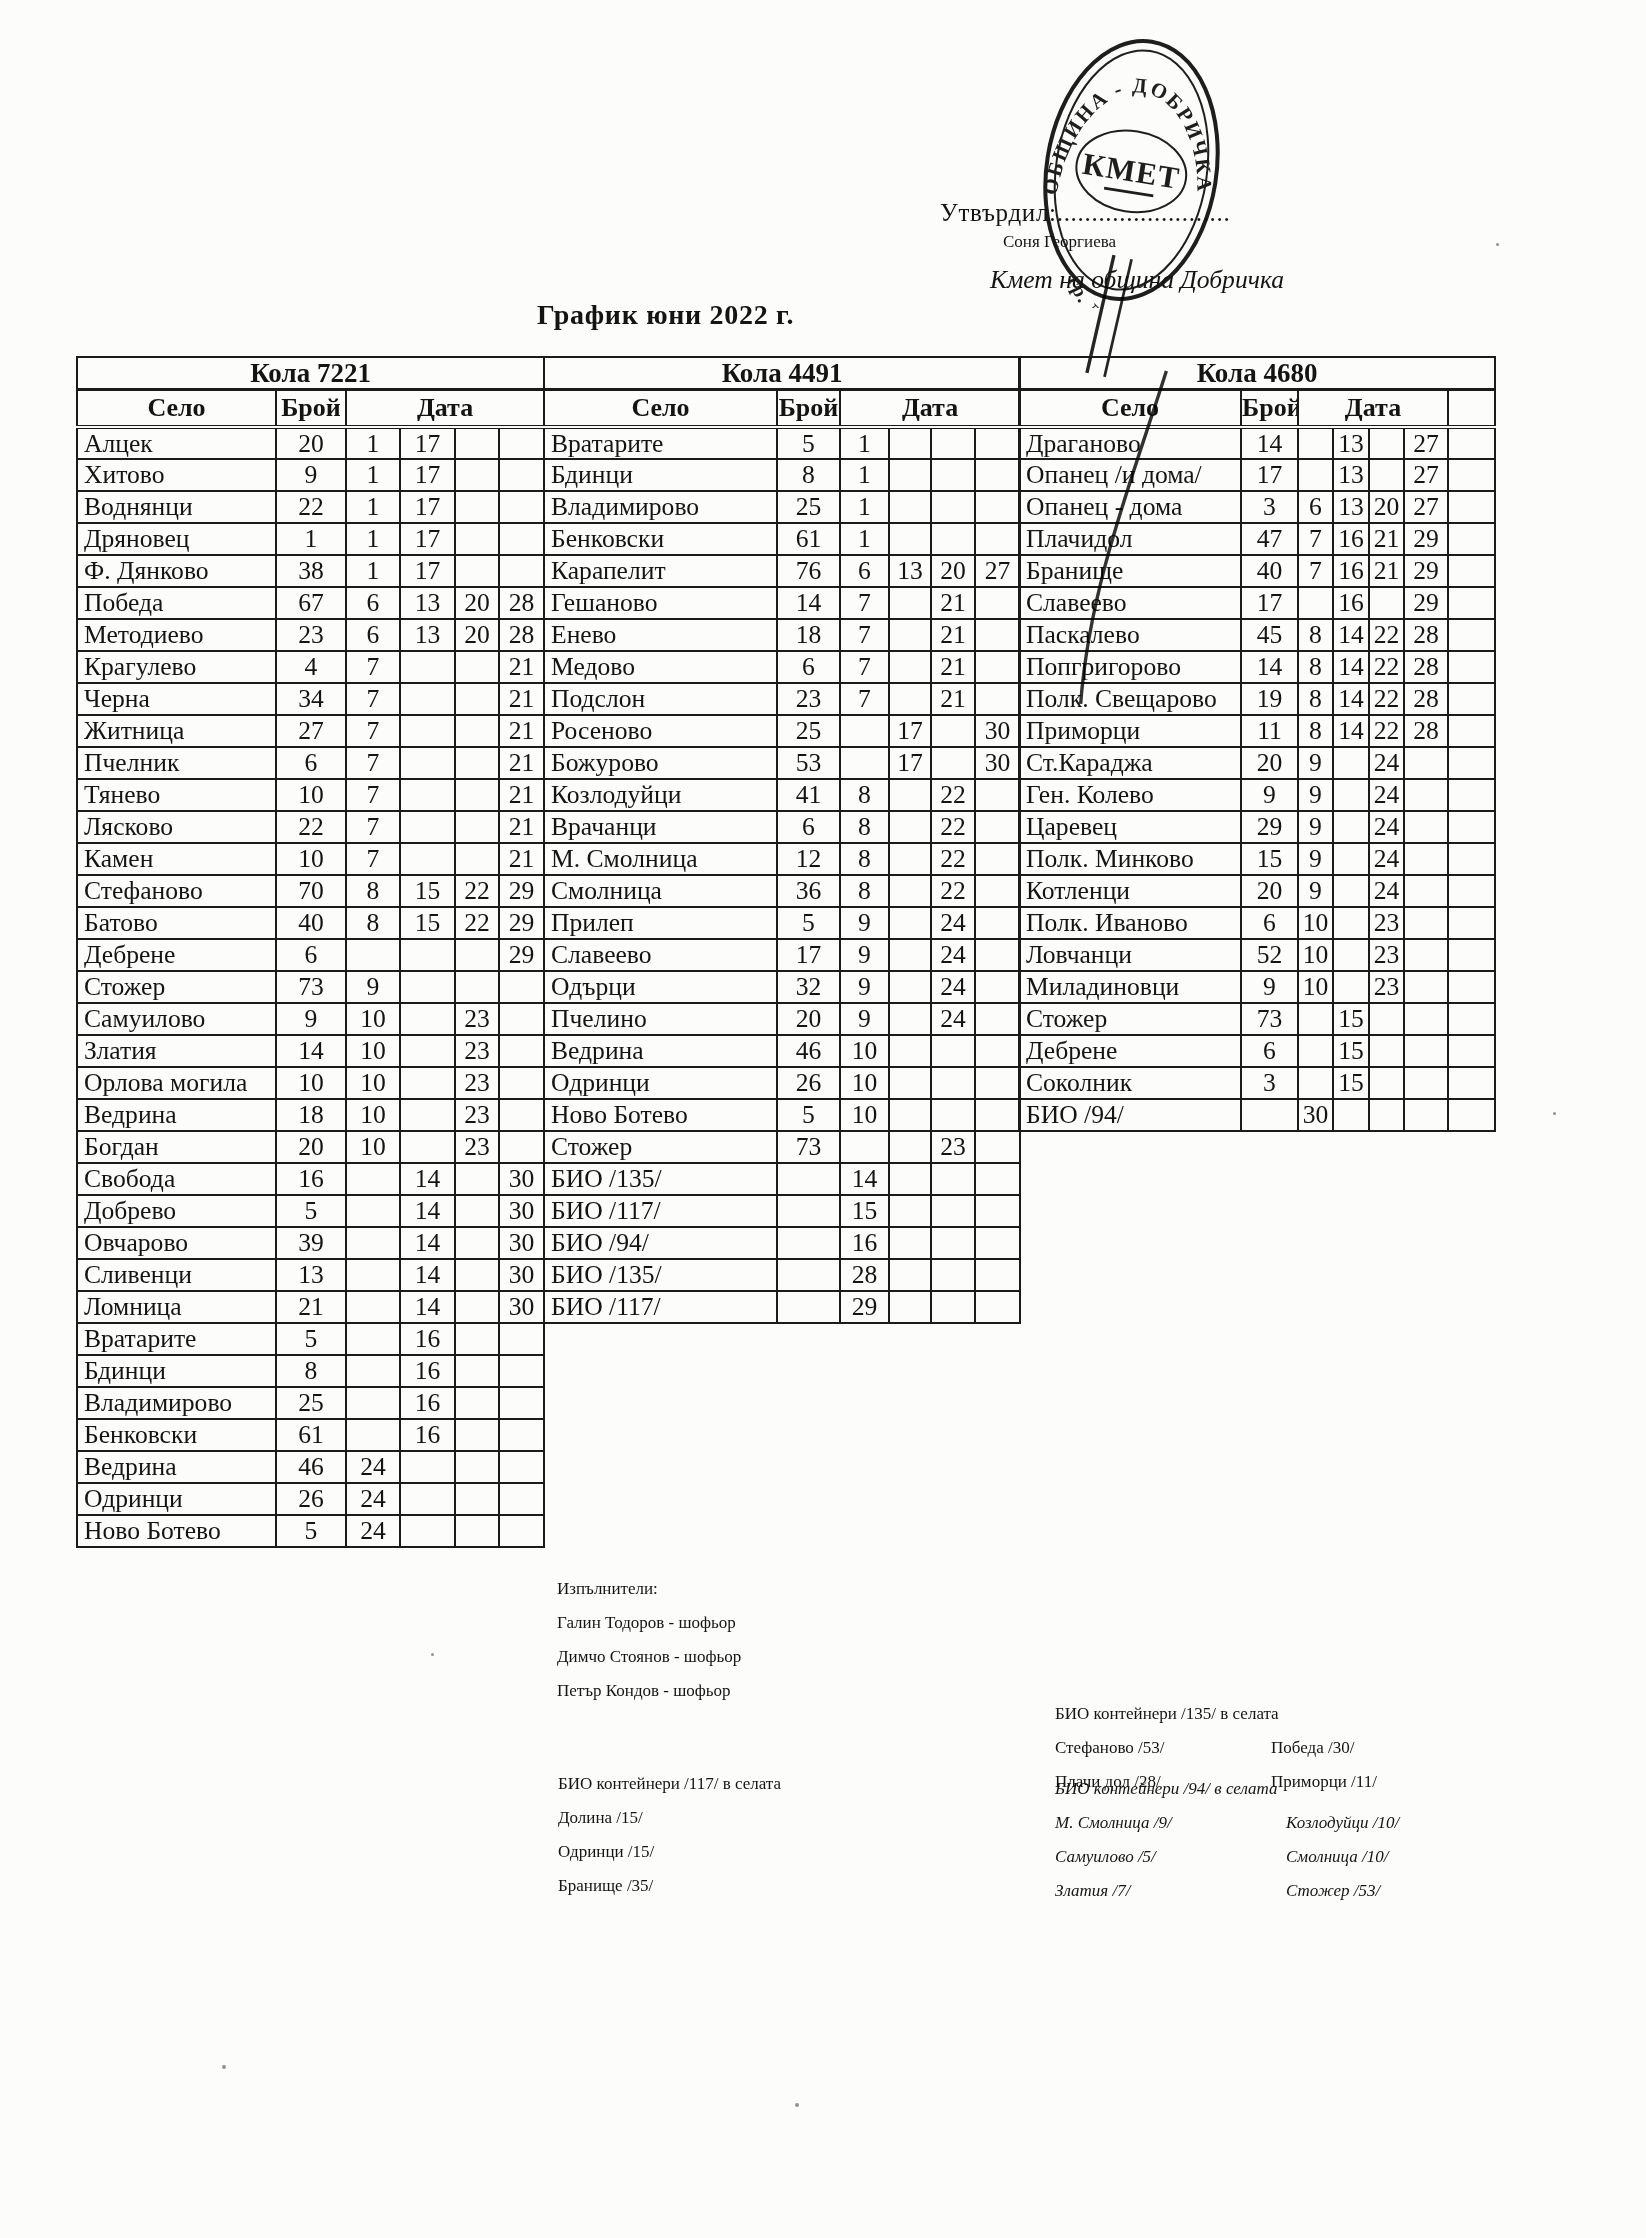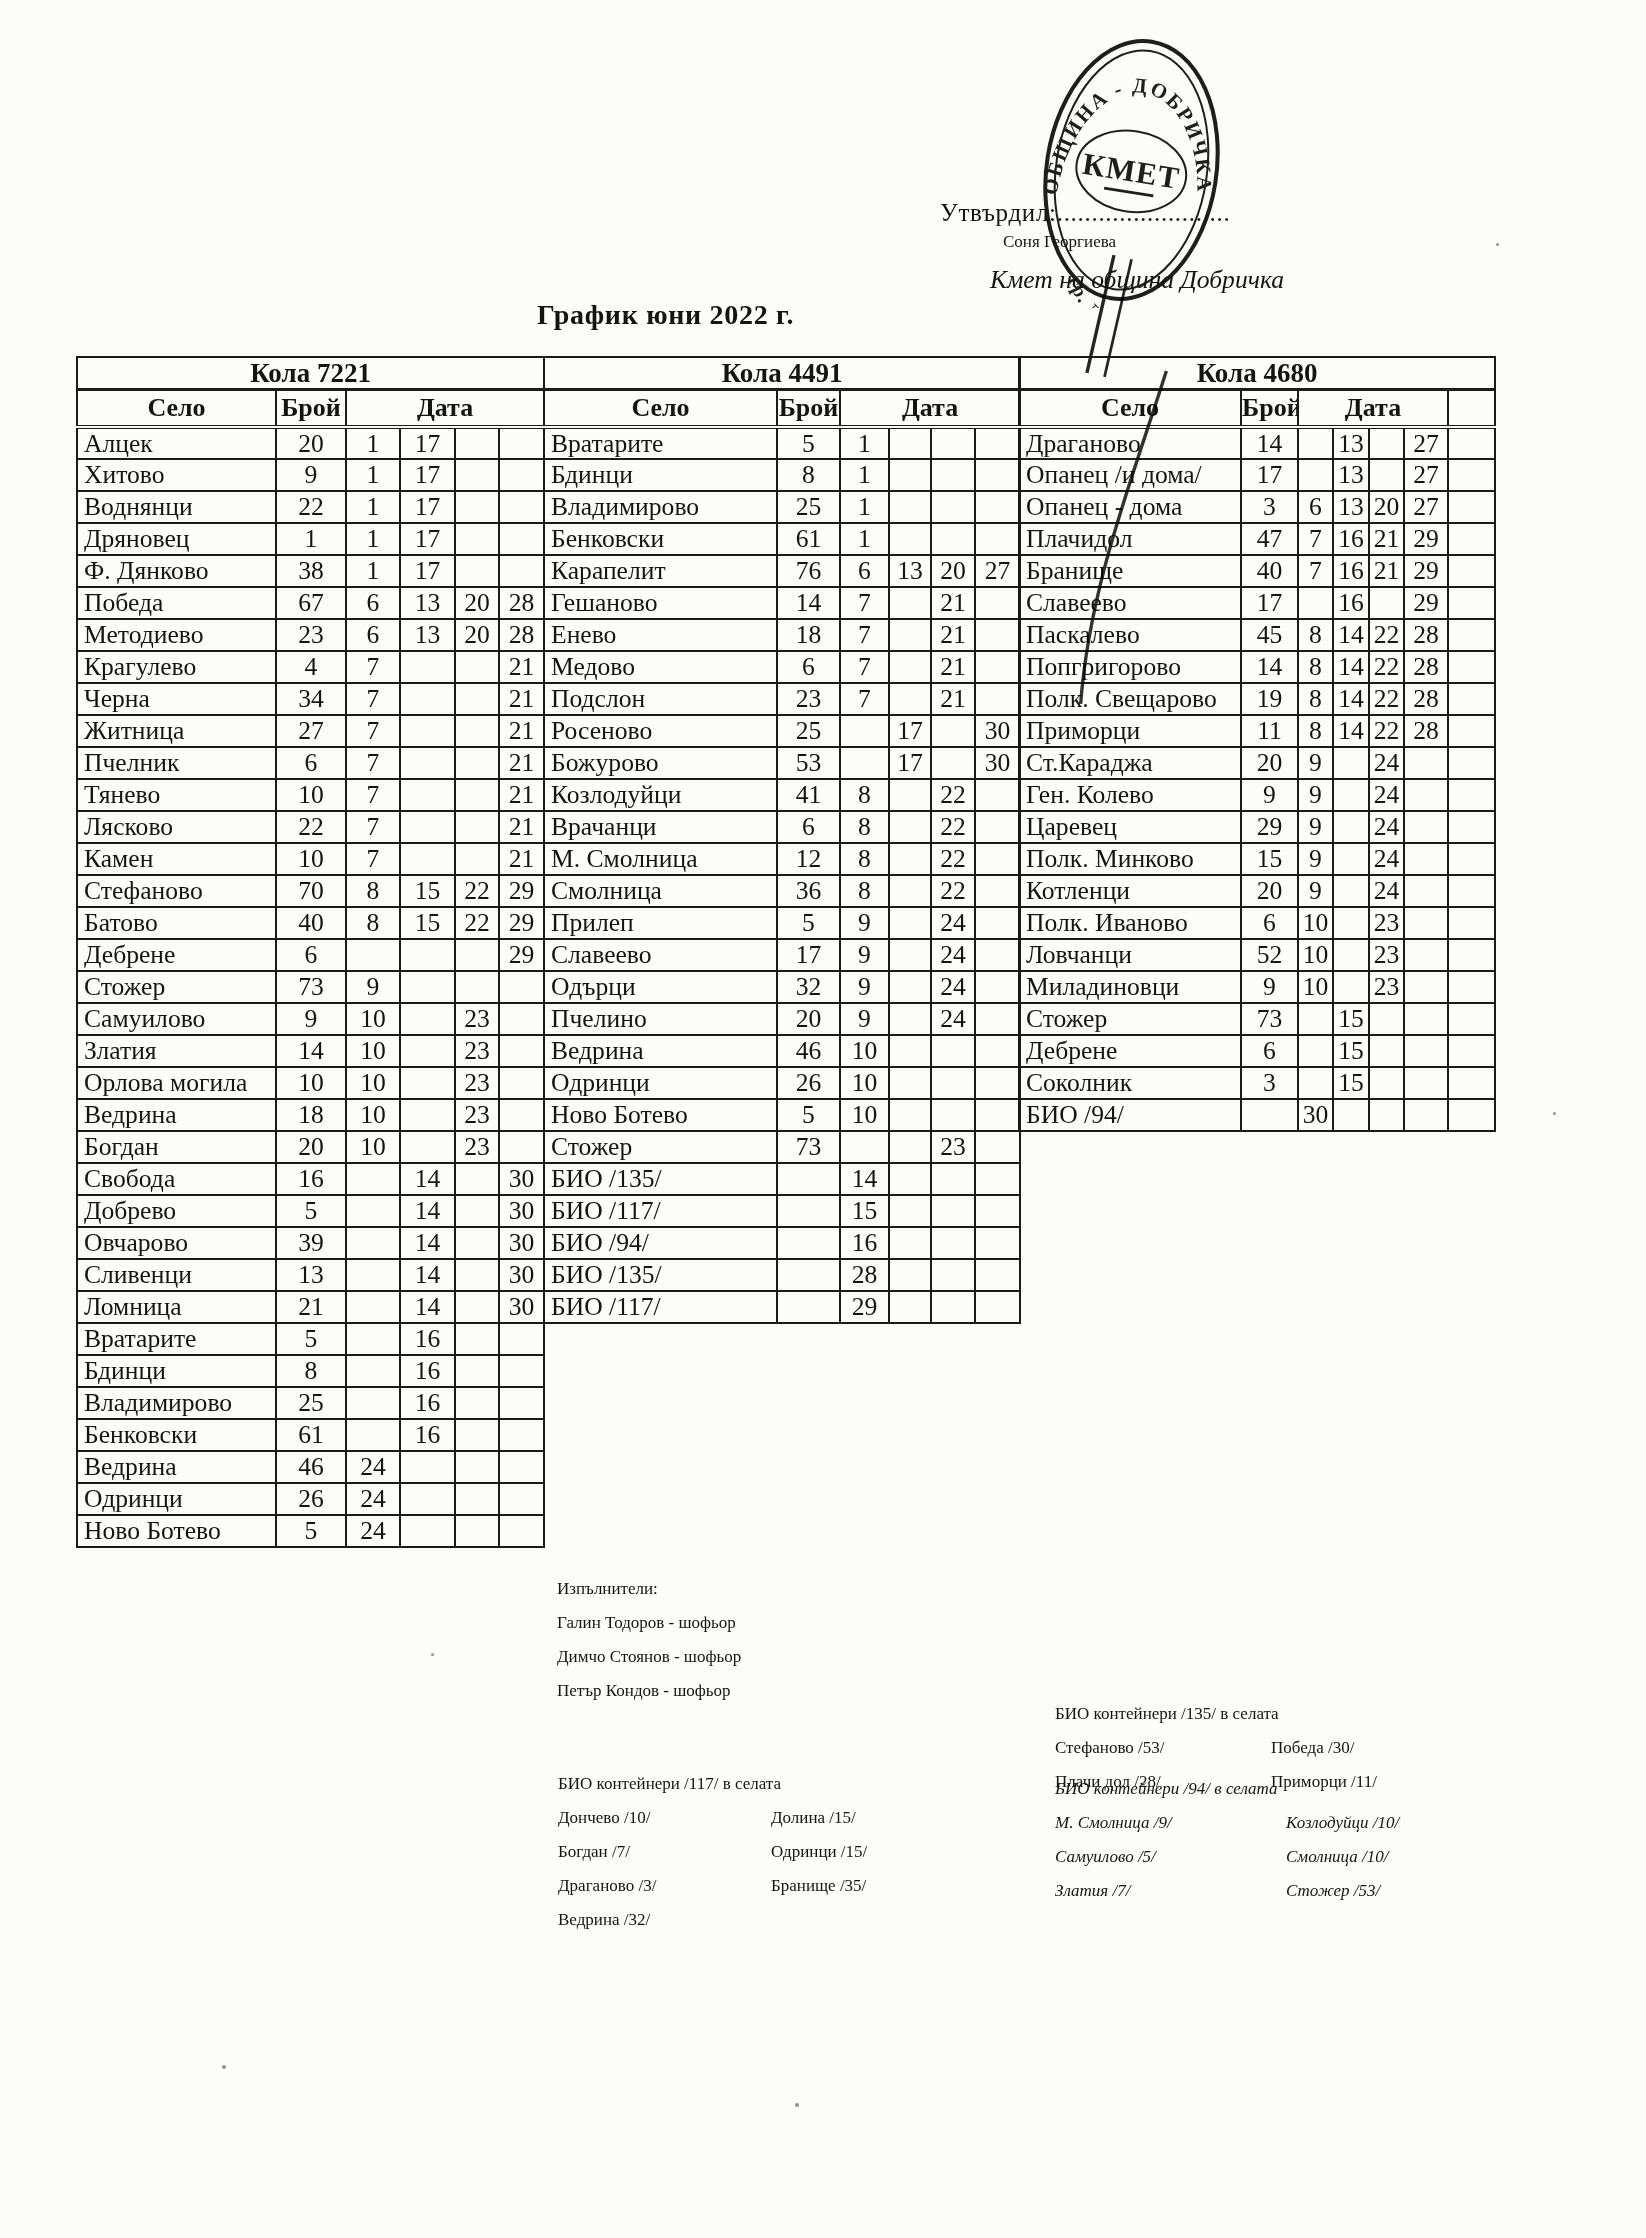--- a/index.html
+++ b/index.html
@@ -870,26 +870,20 @@
       <div>
         <div>Победа /30/</div>
         <div>Приморци /11/</div>
       </div>
     </div>
   </div>
 
   <div class="txtblock" style="left:558px;top:1767px;">
     <div class="b-title">БИО контейнери /117/ в селата</div>
     <div class="biocols">
-      <div class="bio-c1-117">
-        <div>Дончево /10/</div>
-        <div>Богдан /7/</div>
-        <div>Драганово /3/</div>
-        <div>Ведрина /32/</div>
-      </div>
       <div>
         <div>Долина /15/</div>
         <div>Одринци /15/</div>
         <div>Бранище /35/</div>
       </div>
     </div>
   </div>
 
   <div class="txtblock" style="left:1055px;top:1772px;font-style:italic;">
     <div class="b-title">БИО контейнери /94/ в селата</div>

